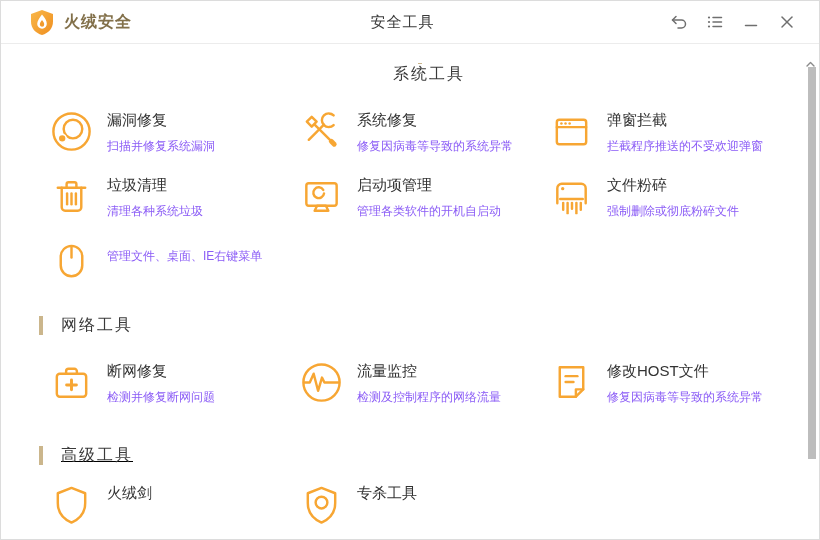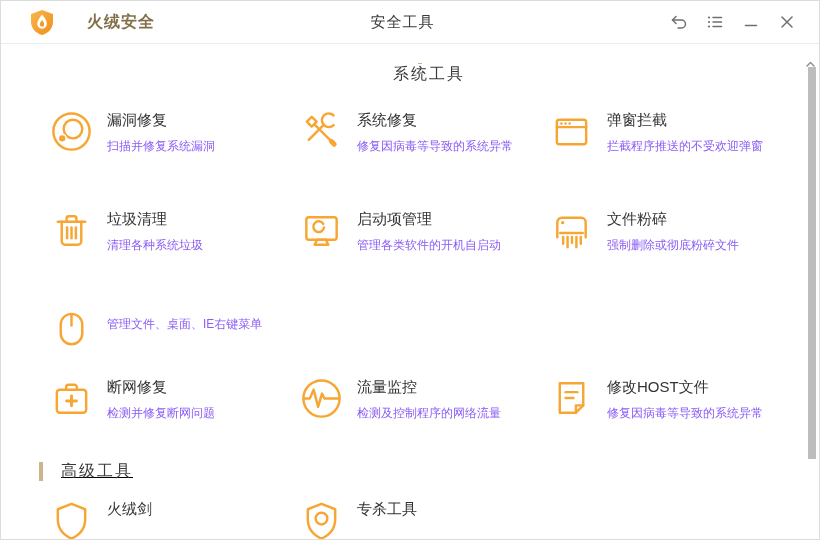--- a/index.html
+++ b/index.html
@@ -1,35 +1,35 @@
 <!DOCTYPE html>
 <html><head>
 <meta charset="utf-8">
 <style>
   html,body{margin:0;padding:0;background:#fff;font-family:"Liberation Sans","DejaVu Sans",sans-serif;}
   .window{position:relative;width:820px;height:540px;box-sizing:border-box;border:1px solid #dcdcdc;background:#fff;overflow:hidden;}
   
   .titlebar{position:relative;height:42px;border-bottom:1px solid #ececec;display:flex;align-items:center;}
-  .brand{display:flex;align-items:center;margin-left:28px;gap:23px;}
+  .brand{display:flex;align-items:center;margin-left:28px;}
   .brand-logo{width:26px;height:27px;margin-right:9px;}
   .brand-name{font-size:16px;font-weight:bold;color:#82704A;letter-spacing:1px;}
   .win-title{position:absolute;left:0;right:15px;text-align:center;font-size:15px;color:#3a3a3a;letter-spacing:1px;pointer-events:none;}
   .tb-actions{position:absolute;right:14px;top:0;height:42px;display:flex;align-items:center;}
   .tb-btn{width:36px;height:42px;display:flex;align-items:center;justify-content:center;cursor:pointer;}
   .tb-btn svg{display:block;}
   .tb-btn svg *{stroke:#6f6f6f;stroke-width:1.5;fill:none;stroke-linecap:round;stroke-linejoin:round;}
   .tb-btn svg .dot{fill:#6f6f6f;stroke:none;}
   
   .section-head{display:flex;align-items:center;margin-left:38px;height:22px;}
   .section-bar{width:4px;height:19px;background:#CBB68C;margin-right:18px;}
   .section-title{font-size:16px;color:#3a3a3a;letter-spacing:2px;}
   .head-sys{margin-top:19px;flex-direction:column;}
   .head-net{margin-top:30px;}
   .head-adv{margin-top:38px;text-decoration:underline;}
-  .tools-grid{display:grid;grid-template-columns:250px 250px 250px;row-gap:53px;margin:24px 0 0 48px;}
+  .tools-grid{display:grid;grid-template-columns:250px 250px 250px;row-gap:19px;margin:24px 0 0 48px;}
   .grid-adv{margin-top:16px;}
   .tool{display:flex;width:250px;cursor:pointer;}
   .ticon{width:45px;height:45px;flex:none;}
   .ticon svg{display:block;width:45px;height:45px;}
   .ticon svg *{stroke:#F7A633;stroke-width:2.5;fill:none;stroke-linecap:round;stroke-linejoin:round;}
   .ticon svg .fill{fill:#F7A633;stroke:none;}
   .ticon svg .fillw{fill:#F7A633;stroke:#ffffff;stroke-width:1.5;}
   .tool-text{margin-left:13px;padding-top:1px;}
   .tool-name{font-size:15px;color:#333;line-height:20px;white-space:nowrap;}
   .tool-desc{font-size:12px;color:#8b5cf6;margin-top:8px;white-space:nowrap;}
@@ -210,20 +210,24 @@
           <rect x="12" y="7" width="22" height="31" rx="11"></rect>
           <line x1="23" y1="7.5" x2="23" y2="19"></line>
         </svg>
       </span>
       <div class="tool-text">
         <div class="tool-desc">管理文件、桌面、IE右键菜单</div>
       </div>
     </div>
   </div>
 
+  <div class="section-head head-net">
+    <span class="section-bar"></span>
+    <span class="section-title">网络工具</span>
+  </div>
 
   <div class="tools-grid">
 
     <div class="tool">
       <span class="ticon">
         <svg viewBox="0 0 46 46">
           <rect x="8" y="14" width="30" height="23.5" rx="3"></rect>
           <path d="M17.5,14 V11.5 A2.5,2.5 0 0 1 20,9 H26 A2.5,2.5 0 0 1 28.5,11.5 V14"></path>
           <line x1="23" y1="20.5" x2="23" y2="30.5" style="stroke-width:3"></line>
           <line x1="18" y1="25.5" x2="28" y2="25.5" style="stroke-width:3"></line>

